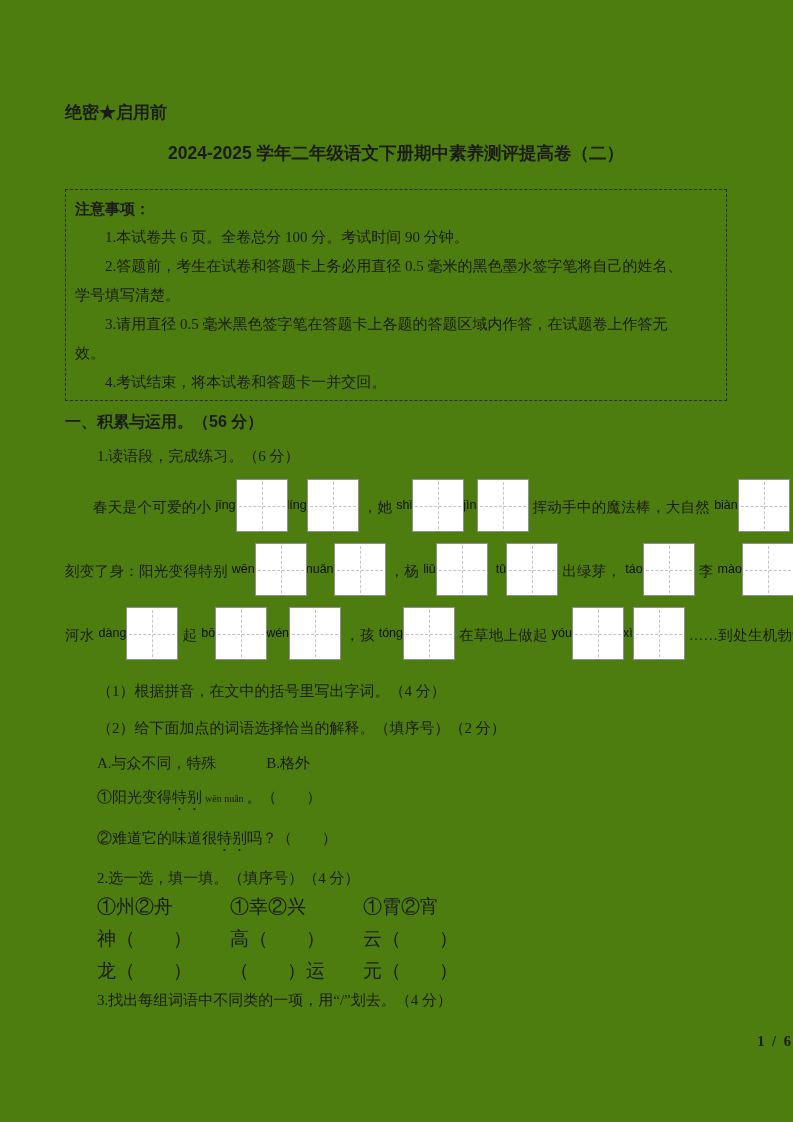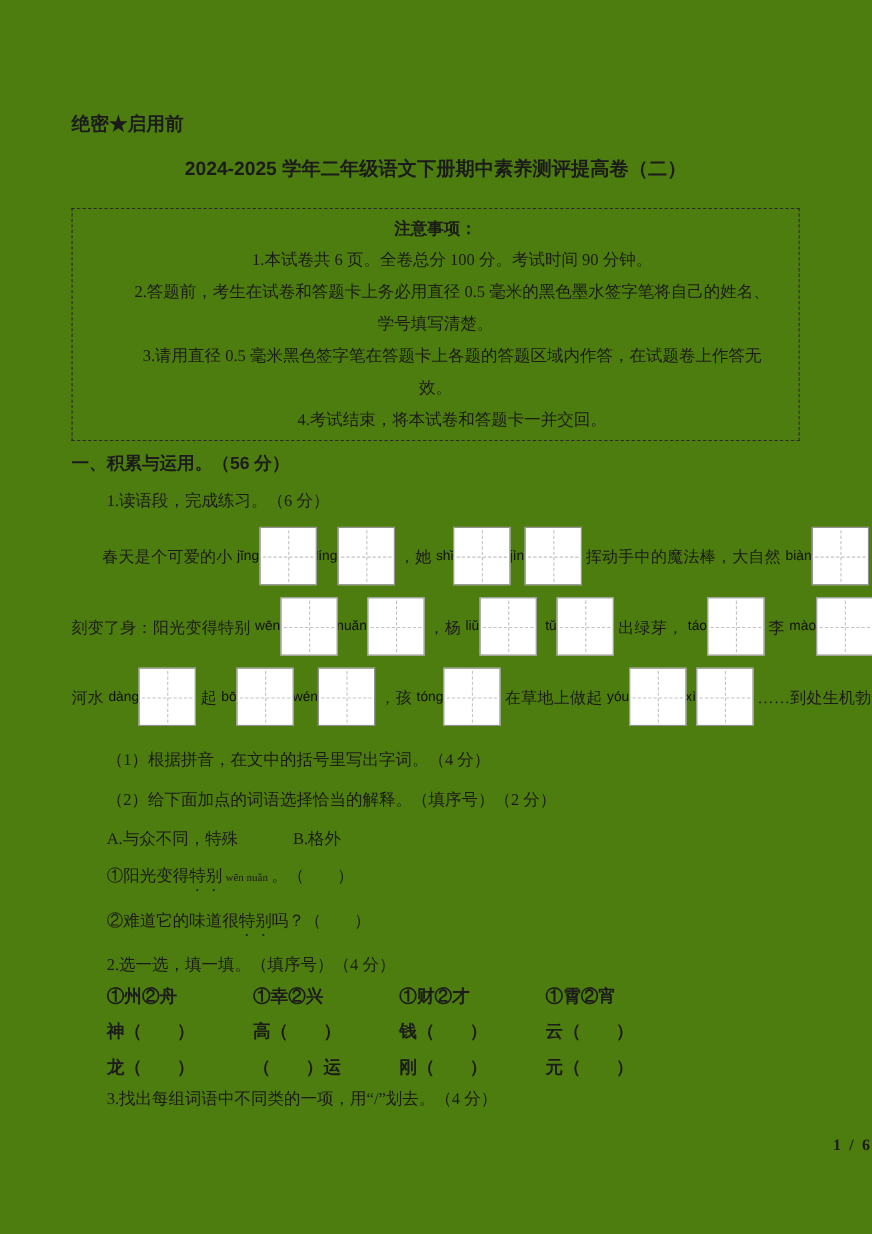--- a/index.html
+++ b/index.html
@@ -15,21 +15,21 @@
     font-weight:bold; font-size:17px; line-height:24px;
   }
   .title {
     margin:16px 0 0; text-align:center;
     font-family:"Liberation Sans", sans-serif;
     font-weight:bold; font-size:17.5px; line-height:24px;
   }
 
   .notice {
     margin-top:24px; height:212px; box-sizing:border-box;
-    border:1.6px dashed #2b2b2b; padding:4px 9px; overflow:hidden;text-align:center;
+    border:1.6px dashed #2b2b2b; padding:4px 9px; overflow:hidden;
   }
   .notice-head {
     font-family:"Liberation Sans", sans-serif; font-weight:bold;
     font-size:15px; line-height:29px;
   }
   .nline { margin:0; font-size:15px; line-height:29px; white-space:nowrap; }
   .nline.first { text-indent:2em; }
 
   .sec-head {
     margin-top:9px; font-family:"Liberation Sans", sans-serif;
@@ -71,21 +71,21 @@
   .emph {
     -webkit-text-emphasis:filled dot; -webkit-text-emphasis-position:under left;
     text-emphasis:filled dot; text-emphasis-position:under left;
   }
   .pyin { font-family:Liberation Serif, serif; font-size:10px; margin:0 3px; }
 
   .q2stem { margin-top:12px; }
   .q2grid { display:flex; margin-top:2px; padding-left:32px; }
   .q2col { width:133px; }
   .q2col:last-child { width:auto; }
-  .q2cell { font-size:16px; line-height:32px; white-space:nowrap;font-weight:bold; }
+  .q2cell { font-size:19px; line-height:32px; white-space:nowrap; }
 
   .q3stem { margin-top:2px; }
 
   .footer {
     position:absolute; left:0; right:0; bottom:72px; text-align:right;
     font-weight:bold; font-size:14.5px; letter-spacing:2px;
   }
 </style>
 </head>
 <body>
@@ -247,25 +247,20 @@
         <div class="q2cell">①州②舟</div>
         <div class="q2cell">神（　　）</div>
         <div class="q2cell">龙（　　）</div>
       </div>
       <div class="q2col">
         <div class="q2cell">①幸②兴</div>
         <div class="q2cell">高（　　）</div>
         <div class="q2cell">（　　）运</div>
       </div>
       <div class="q2col">
-        <div class="q2cell">①财②才</div>
-        <div class="q2cell">钱（　　）</div>
-        <div class="q2cell">刚（　　）</div>
-      </div>
-      <div class="q2col">
         <div class="q2cell">①霄②宵</div>
         <div class="q2cell">云（　　）</div>
         <div class="q2cell">元（　　）</div>
       </div>
     </div>
 
     <div class="line q3stem">3.找出每组词语中不同类的一项，用“/”划去。（4 分）</div>
   </div>
 
   <div class="footer">1 / 6</div>

